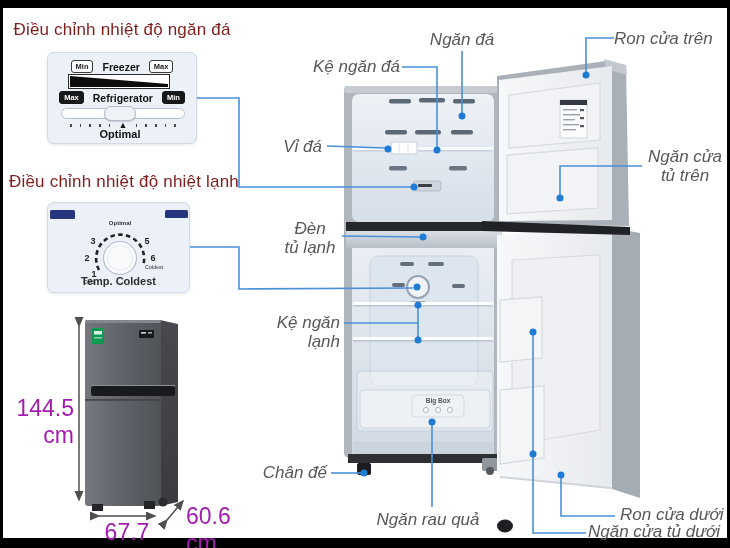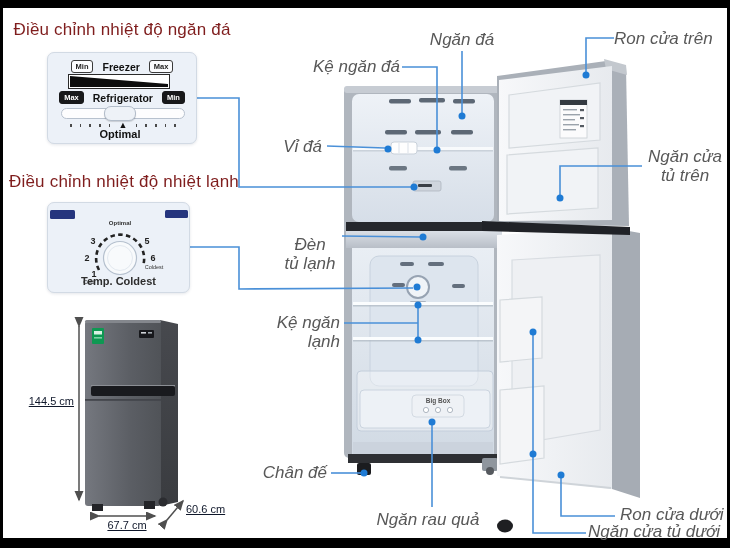--- a/index.html
+++ b/index.html
@@ -8,21 +8,21 @@
   .frame-bar { position:absolute; background:#000; }
   .frame-top { left:0; top:0; width:730px; height:8px; }
   .frame-bottom { left:0; top:538px; width:730px; height:10px; }
   .frame-left { left:0; top:0; width:3px; height:548px; }
   .frame-right { left:727px; top:0; width:3px; height:548px; }
 
   .fig-svg { position:absolute; left:0; top:0; z-index:1; }
 
   .section-title { position:absolute; z-index:3; font-size:17px; color:#7f1d1d; text-align:center; letter-spacing:.2px; }
   .callout-label { position:absolute; z-index:3; font-size:17px; color:#585858; line-height:1.12; white-space:pre-line;font-style:italic; }
-  .dim-label { position:absolute; z-index:3; font-size:11px; color:#0f172a;text-decoration:underline; }
+  .dim-label { position:absolute; z-index:3; font-size:23px; color:#a21caf; }
 
   
   .panel { position:absolute; z-index:2; background:#ecf1f8; border:1px solid #d2dae4;
            border-radius:7px; box-shadow:0 1px 3px rgba(40,60,90,.12); }
   .fz-panel { left:47px; top:52px; width:150px; height:92px;text-decoration:underline; }
   .fz-row { position:absolute; left:0; width:100%; display:flex; justify-content:center; align-items:center; gap:9px; }
   .fz-row1 { top:7px; } .fz-row2 { top:38px; }
   .badge { font-size:7.5px; font-weight:bold; border-radius:3px; padding:1px 4px; line-height:1.2; }
   .badge-outline { background:#fbfcfe; border:1px solid #3a3a3a; color:#222; }
   .badge-dark { background:#17181a; border:1px solid #17181a; color:#fff; }
@@ -334,21 +334,21 @@
   <div class="dim-label" style="left:2px; top:395px; width:72px; text-align:right;">144.5 cm</div>
   <div class="dim-label" style="left:92px; top:519px; width:70px; text-align:center;">67.7 cm</div>
   <div class="dim-label" style="left:186px; top:503px; width:70px;">60.6 cm</div>
 
   <div class="callout-label" style="left:278px; top:57px; width:122px; text-align:right;">Kệ ngăn đá</div>
   <div class="callout-label" style="left:420px; top:30px; width:84px; text-align:center;">Ngăn đá</div>
   <div class="callout-label" style="left:614px; top:29px; width:108px;">Ron cửa trên</div>
   <div class="callout-label" style="left:260px; top:137px; width:62px; text-align:right;">Vỉ đá</div>
   <div class="callout-label" style="left:640px; top:147px; width:90px; text-align:center;">Ngăn cửa
 tủ trên</div>
-  <div class="callout-label" style="left:281px; top:235px; width:58px; text-align:center;">Đèn
+  <div class="callout-label" style="left:281px; top:219px; width:58px; text-align:center;">Đèn
 tủ lạnh</div>
   <div class="callout-label" style="left:241px; top:313px; width:99px; text-align:right;">Kệ ngăn lạnh</div>
   <div class="callout-label" style="left:253px; top:463px; width:74px; text-align:right;">Chân đế</div>
   <div class="callout-label" style="left:374px; top:510px; width:108px; text-align:center;">Ngăn rau quả</div>
   <div class="callout-label" style="left:620px; top:505px; width:106px;">Ron cửa dưới</div>
   <div class="callout-label" style="left:588px; top:522px; width:140px;">Ngăn cửa tủ dưới</div>
 
   <div class="frame-bar frame-top"></div>
   <div class="frame-bar frame-bottom"></div>
   <div class="frame-bar frame-left"></div>

